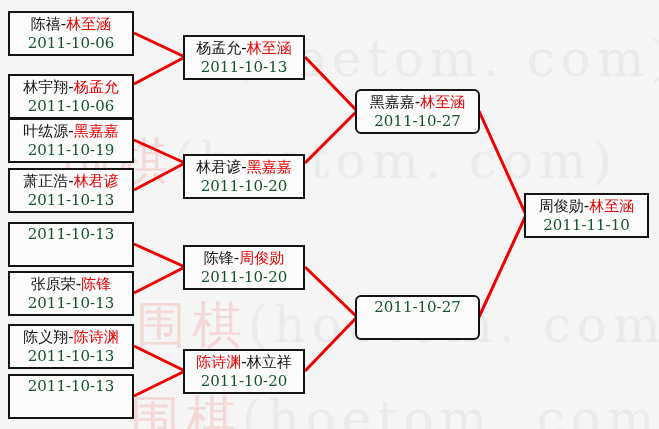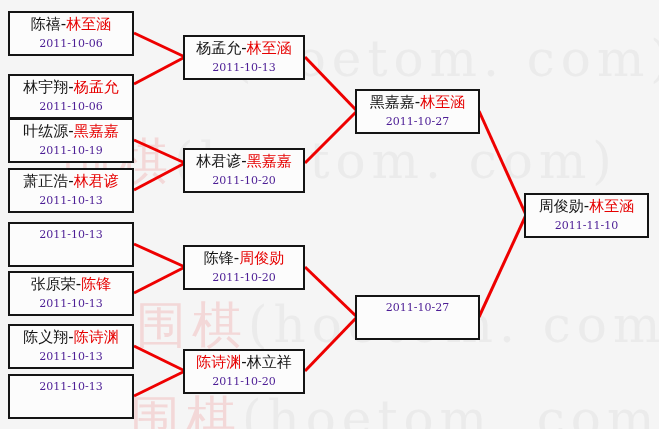--- a/index.html
+++ b/index.html
@@ -13,25 +13,25 @@
   .wm-latin{color:#ebebeb;}
 
   
   .wires{position:absolute;left:0;top:0;z-index:1;}
 
   
   .match{position:absolute;z-index:2;background:#fcfcfc;border:2px solid #141414;
          text-align:center;height:40px;padding-top:1px;}
   .c1{left:8px;width:122px;}
   .c2{left:183px;width:118px;}
-  .c3{left:355px;width:121px;}
+  .c3{left:355px;width:121px;border-radius:6px;}
   .c4{left:524px;width:121px;}
   .name{font-size:15px;line-height:20px;color:#141414;white-space:nowrap;}
   .name .w{color:#e60000;margin-top:44px;}
-  .date{font-size:11px;line-height:19px;color:#4c1d95;
+  .date{font-size:15px;line-height:19px;color:#14532d;
         font-family:"DejaVu Serif","Liberation Serif",serif;}
 </style>
 </head>
 <body>
 
 <div class="stage">
 
   <div class="wm" style="left:232px;top:30px"><span class="wm-latin">(hoetom. com)</span></div>
   <div class="wm" style="left:62px;top:128px"><span class="wm-cjk">围棋</span><span class="wm-latin">(hoetom. com)</span></div>
   <div class="wm" style="left:136px;top:292px"><span class="wm-cjk">围棋</span><span class="wm-latin">(hoetom. com)</span></div>
@@ -84,21 +84,21 @@
     <div class="date">2011-10-13</div>
   </div>
   <div class="match c1" style="top:374px">
     <div class="date">2011-10-13</div>
   </div>
 
   <div class="match c2" style="top:35px">
     <div class="name"><span>杨孟允-</span><span class="w">林至涵</span></div>
     <div class="date">2011-10-13</div>
   </div>
-  <div class="match c2" style="top:148px">
+  <div class="match c2" style="top:154px">
     <div class="name"><span>林君谚-</span><span class="w">黑嘉嘉</span></div>
     <div class="date">2011-10-20</div>
   </div>
   <div class="match c2" style="top:245px">
     <div class="name"><span>陈锋-</span><span class="w">周俊勋</span></div>
     <div class="date">2011-10-20</div>
   </div>
   <div class="match c2" style="top:349px">
     <div class="name"><span class="w">陈诗渊</span><span>-林立祥</span></div>
     <div class="date">2011-10-20</div>

